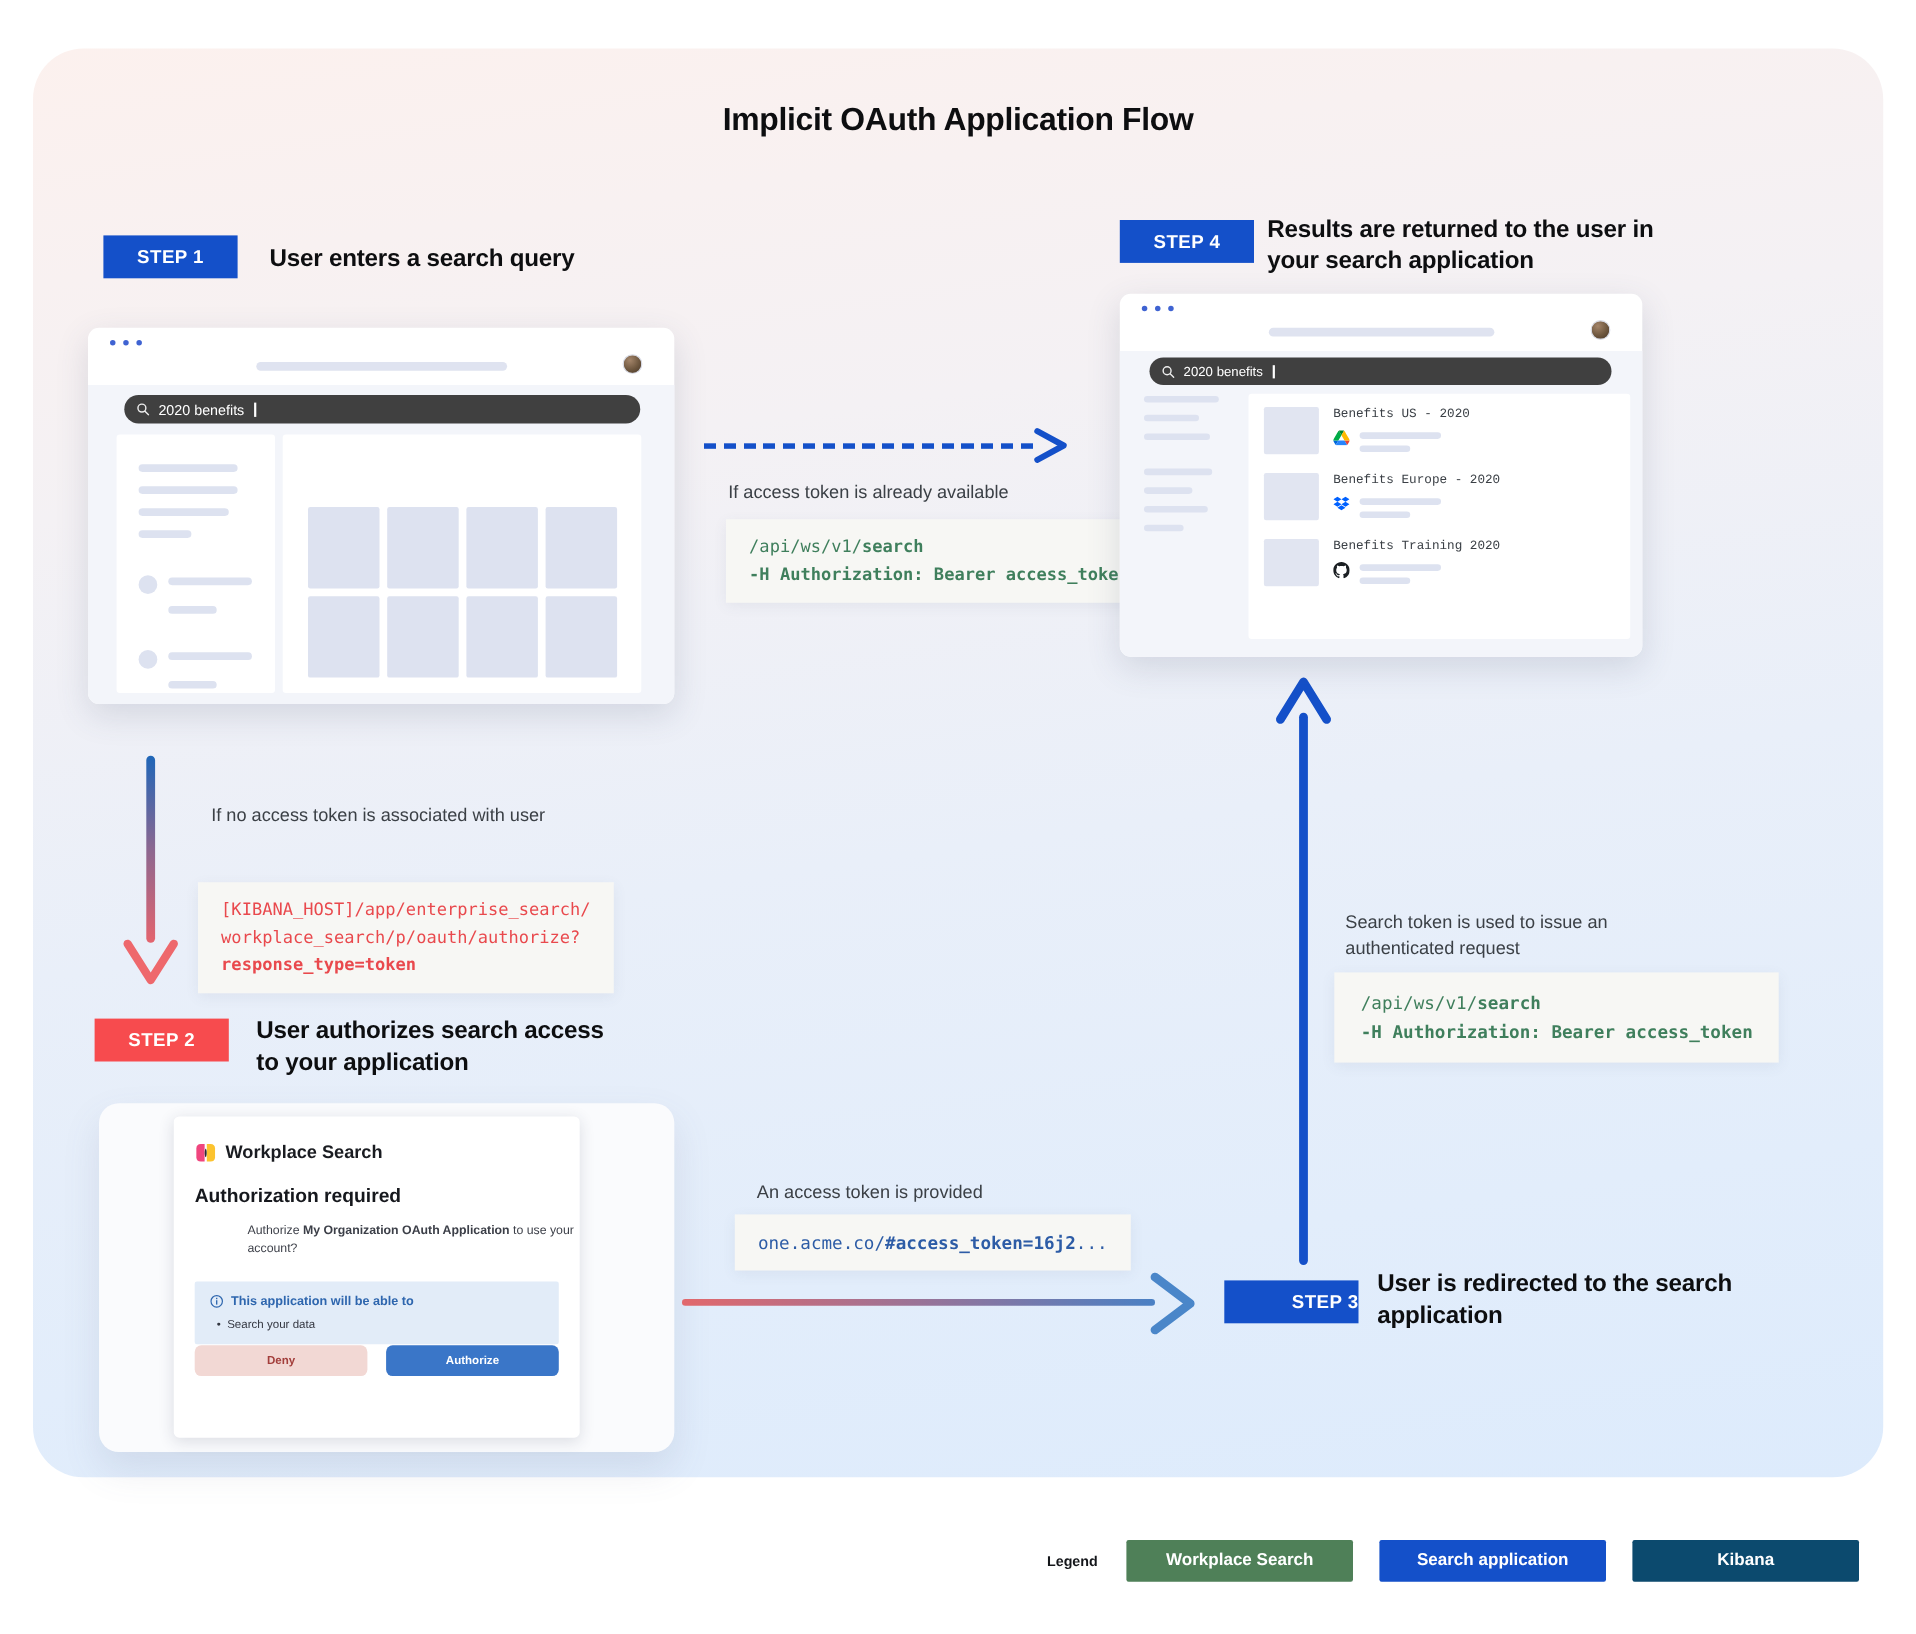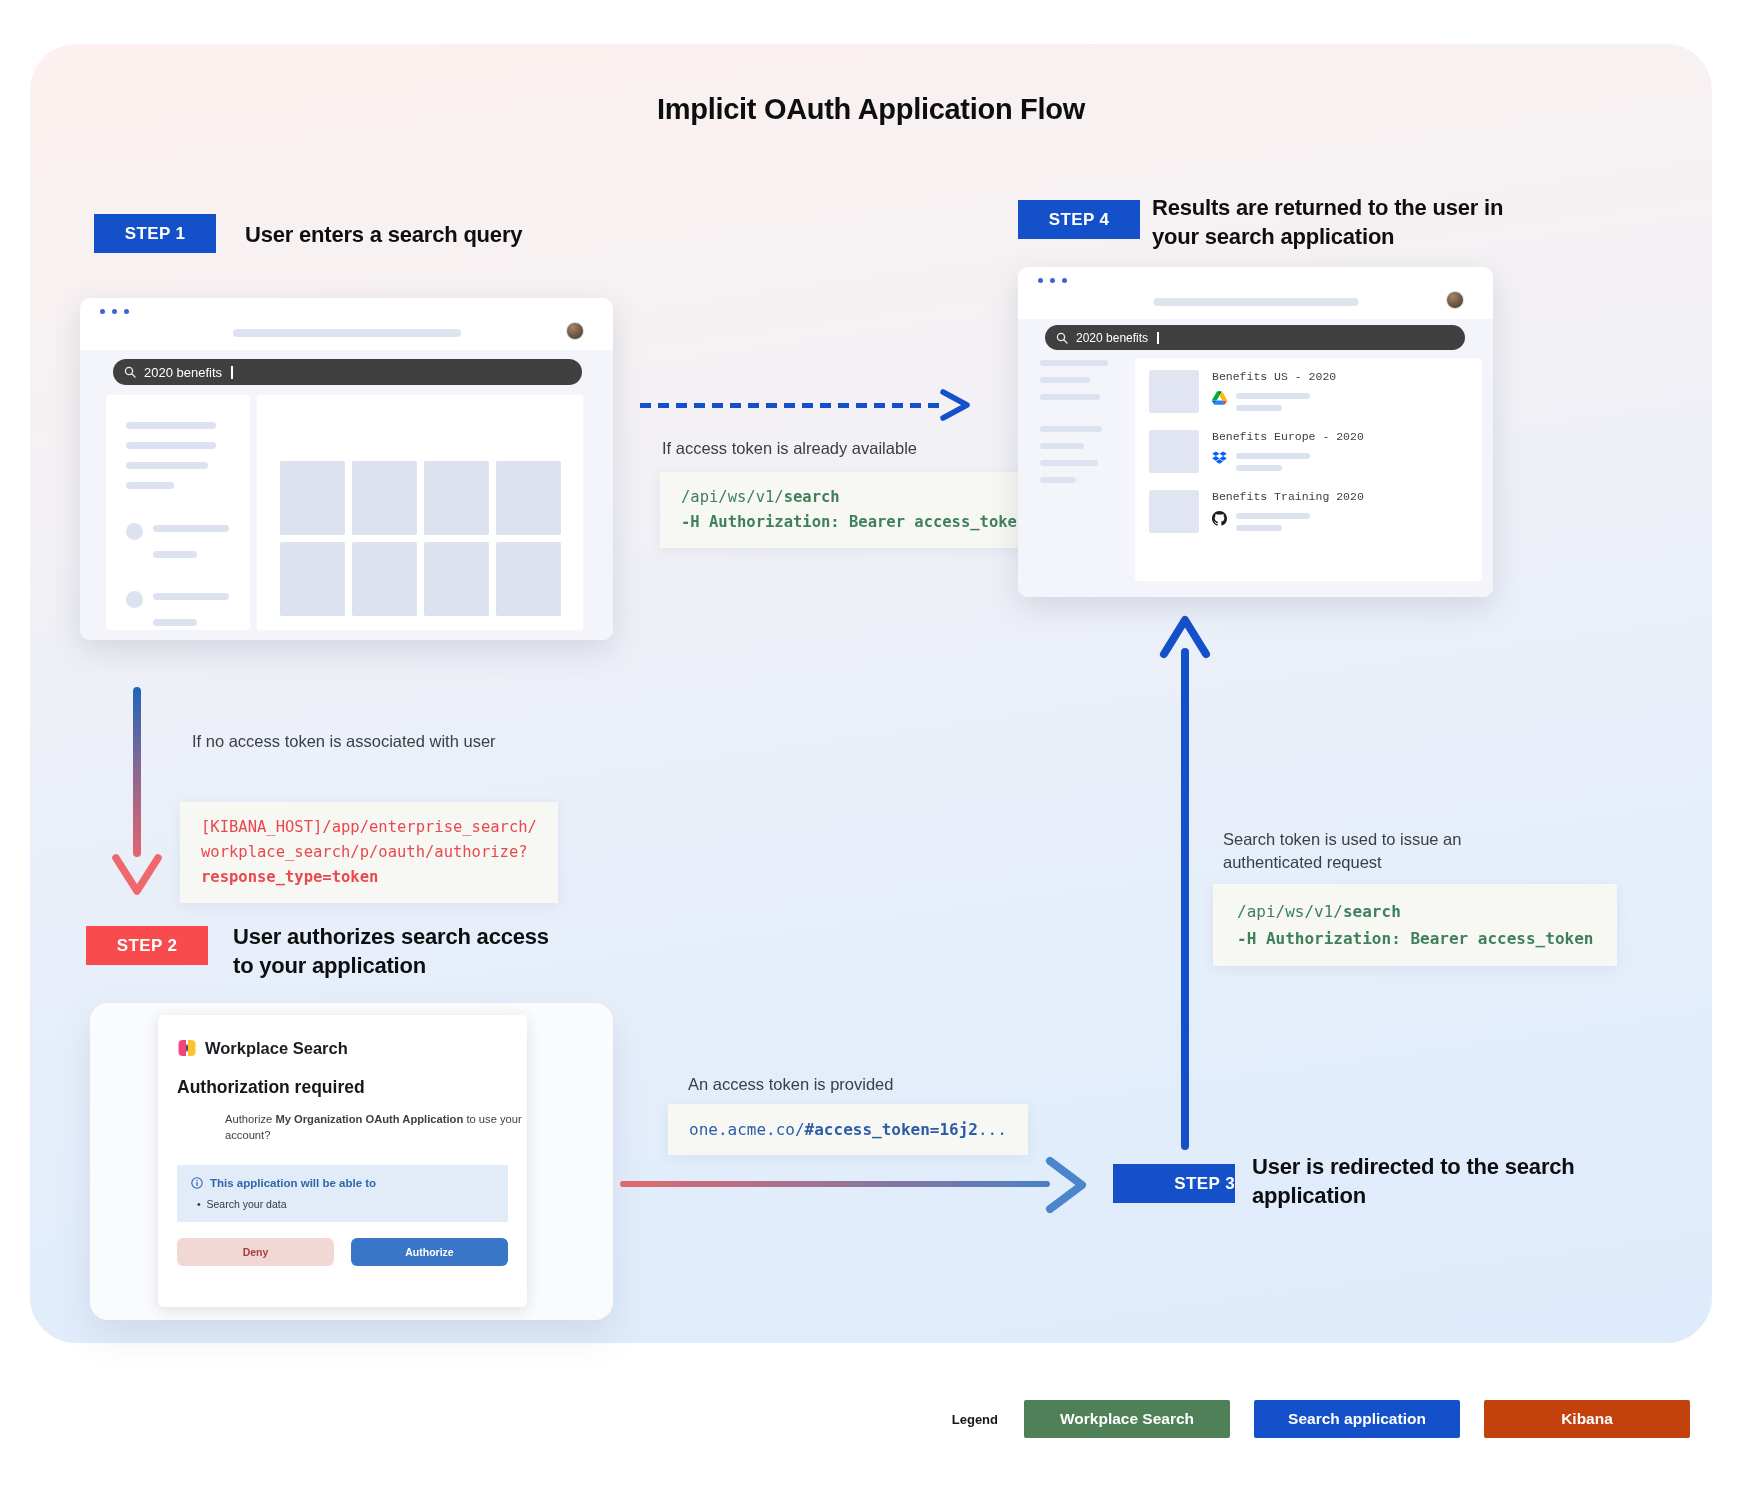--- a/index.html
+++ b/index.html
@@ -73,21 +73,21 @@
     background:#fafbfd; box-shadow:0 16px 34px rgba(90,100,130,.13); }
   .auth-dialog { position:absolute; left:68px; top:12px; width:369px; height:292px; background:#fff; border-radius:5px;
     box-shadow:0 3px 14px rgba(40,50,80,.14); padding:23px 19px; }
   .brand-row { display:flex; align-items:center; gap:8px; }
   .brand-name { font-size:16.5px; font-weight:700; color:#1a1c21; }
   .auth-heading { font-size:17.5px; font-weight:700; color:#16181d; margin-top:19px; }
   .auth-body { font-size:11.2px; color:#3c3f48; line-height:16px; margin-top:13px; width:318px;margin-left:48px; }
   .info-box { margin-top:22px; background:#e2ecf8; border-radius:2px; padding:12px 14px; }
   .info-title { font-size:11.5px; font-weight:700; color:#2e66ae; display:flex; gap:7px; align-items:center; }
   .info-item { font-size:10.5px; color:#343741; margin-top:9px; padding-left:6px; }
-  .btn-row { display:flex; gap:17px; margin-top:16px; }
+  .btn-row { display:flex; gap:17px; margin-top:1px; }
   .btn { flex:1; height:28px; border:none; border-radius:6px; font-family:"Liberation Sans",sans-serif; font-size:10.5px; font-weight:700; cursor:pointer; }
   .btn-deny { background:#f2d8d4; color:#a33f3c; }
   .btn-auth { background:#3a76c8; color:#fff; }
 
   
   .legend { position:absolute; top:1400px; right:52px; display:flex; align-items:center; gap:24px; }
   .legend-label { font-size:13px; font-weight:700; color:#14161a; margin-right:2px; }
   .legend-chip { width:206px; height:38px; display:flex; align-items:center; justify-content:center;
     color:#fff; font-size:15.5px; font-weight:700; border-radius:2px; }
 </style>
@@ -333,18 +333,18 @@
   </div>
 
   <div class="legend">
     <span class="legend-label">Legend</span>
     <div class="legend-chip" style="background-color: rgb(79, 128, 88);">
       <span>Workplace Search</span>
     </div>
     <div class="legend-chip" style="background-color: rgb(20, 80, 201);">
       <span>Search application</span>
     </div>
-    <div class="legend-chip" style="background-color: #c2410c;">
+    <div class="legend-chip" style="background-color: #0c4a6e;">
       <span>Kibana</span>
     </div>
   </div>
 
 </div>
 
 </body></html>

